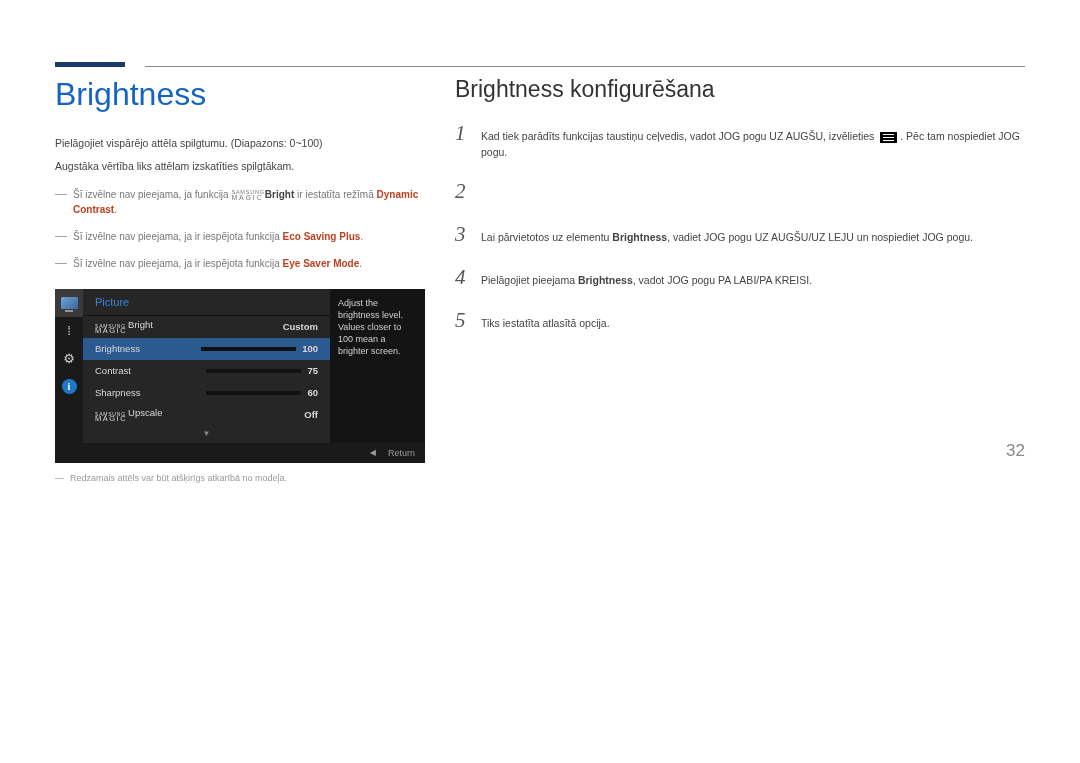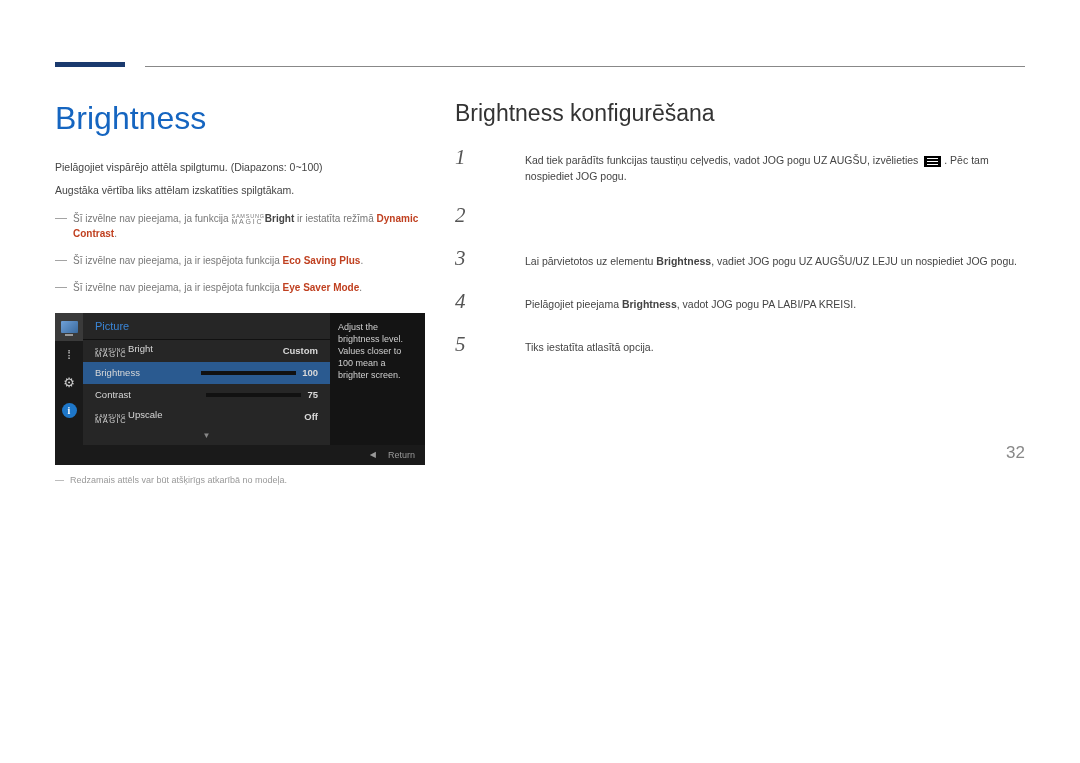--- a/index.html
+++ b/index.html
@@ -1,17 +1,17 @@
 <!DOCTYPE html>
 <html><head>
   <meta charset="utf-8">
   <style>
     * { margin: 0; padding: 0; box-sizing: border-box; }
     body { width: 1080px; height: 763px; background: #fff; font-family: Arial, sans-serif; color: #333; position: relative; }
-    .page { padding: 50px 55px 0 55px; position: relative; }
+    .page { padding: 26px 55px 0 55px; position: relative; }
     .header-rule { position: absolute; border-top: 1px solid #888; }
     .header-rule.short { left: 55px; width: 70px; top: 62px; border-top-width: 5px; border-top-color: #1a3a6e; }
     .header-rule.long { left: 145px; right: 55px; top: 66px; }
     .cols { display: flex; gap: 30px; margin-top: 50px; }
     .col-left { width: 370px; }
     .col-right { flex: 1; }
     h1 { color: #1565c0; font-size: 32px; font-weight: 400; margin-bottom: 22px; }
     h2 { color: #333; font-size: 23px; font-weight: 400; margin-bottom: 18px; }
     .body-text { font-size: 10.5px; color: #444; line-height: 1.6; margin-bottom: 6px; }
     .note { font-size: 10px; color: #777; line-height: 1.5; margin-top: 12px; display: flex; }
@@ -42,21 +42,21 @@
     .osd-row .bar { display: flex; align-items: center; gap: 6px; }
     .bar-track { width: 95px; height: 4px; background: #111; position: relative; }
     .bar-fill { height: 100%; background: #bfbfbf; }
     .osd-row.selected .bar-fill { background: #4a9ae8; }
     .osd-row .chevron { font-size: 7px; color: #aaa; }
     .osd-desc { width: 95px; background: #141414; padding: 8px; font-size: 9px; line-height: 1.35; color: #d0d0d0; }
     .osd-footer { background: #1a1a1a; height: 20px; display: flex; align-items: center; justify-content: flex-end; padding-right: 10px; gap: 8px; font-size: 9px; color: #999; margin-left: 28px; }
     .osd-scroll { text-align: center; color: #888; font-size: 8px; padding: 3px 0 5px; }
     .step { display: flex; gap: 12px; margin-bottom: 18px; align-items: baseline; }
     .step .num { color: #555; font-size: 21px; font-weight: 300; min-width: 14px; font-family: Georgia, serif; font-style: italic; }
-    .step .text { font-size: 10.5px; color: #444; line-height: 1.55; flex: 1; margin-left: 44px; }
+    .step .text { font-size: 10.5px; color: #444; line-height: 1.55; flex: 1; }
     .menu-icon { display: inline-block; width: 17px; height: 11px; background: #000; vertical-align: middle; margin: 0 3px; position: relative; }
     .menu-icon::before { content: ''; position: absolute; left: 3px; right: 3px; top: 2px; height: 7px; 
       background: linear-gradient(#fff,#fff) 0 0/100% 1px no-repeat,
                   linear-gradient(#fff,#fff) 0 3px/100% 1px no-repeat,
                   linear-gradient(#fff,#fff) 0 6px/100% 1px no-repeat; }
     .footnote { font-size: 9px; color: #999; margin-top: 10px; display: flex; }
     .footnote .dash { margin-right: 6px; }
     .pagenum { position: absolute; bottom: 22px; right: 55px; font-size: 17px; color: #888; }
     .footer-arrow { font-size: 8px; margin-right: 4px; }
     .osd-magic { display: inline-block; line-height: 0.85; margin-right: 1px; }
@@ -131,20 +131,27 @@
                 </span>
             </div>
             <div class="osd-row">
               <span class="label">Contrast</span>
               <span class="bar">
                   <span class="bar-track"><span class="bar-fill" style="width:75%"></span></span>
                   <span class="value">75</span>
                 </span>
             </div>
             <div class="osd-row">
+              <span class="label">Sharpness</span>
+              <span class="bar">
+                  <span class="bar-track"><span class="bar-fill" style="width:60%"></span></span>
+                  <span class="value">60</span>
+                </span>
+            </div>
+            <div class="osd-row">
               <span class="label">
                   <span class="osd-magic">
                     <span class="t">SAMSUNG</span>
                     <span class="b">MAGIC</span>
                   </span>
                   <span>Upscale</span>
                 </span>
               <span class="value">Off</span>
             </div>
             <div class="osd-scroll">▼</div>

